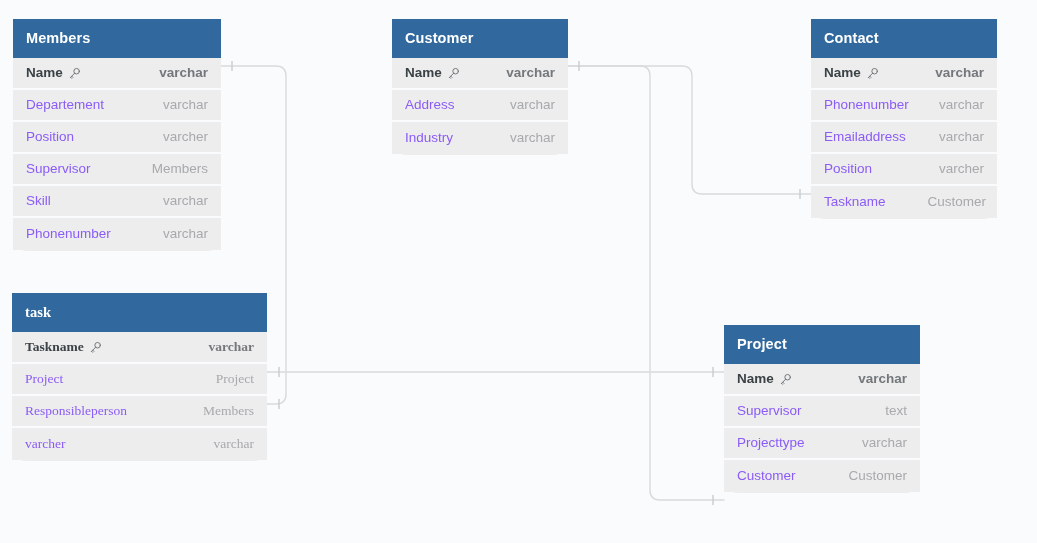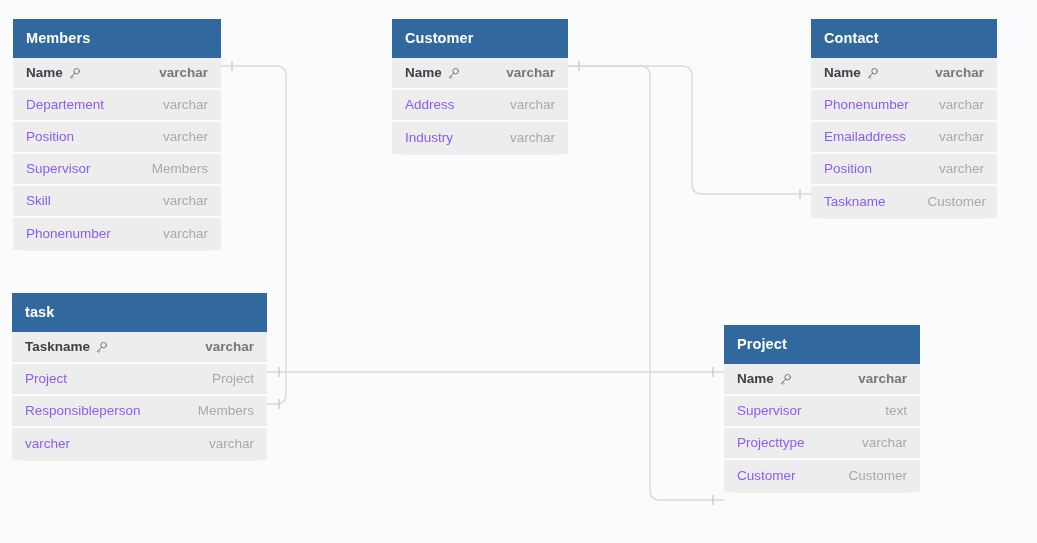--- a/index.html
+++ b/index.html
@@ -211,21 +211,21 @@
           </span>
           <span class="attr-type">varcher</span>
         </div>
         <div class="attr-row">
           <span class="attr-name">
             <span>Taskname</span>
           </span>
           <span class="attr-type">Customer</span>
         </div>
       </div>
-      <div class="entity" style="left: 12px; top: 293px; width: 255px;">
+      <div class="entity" style="left: 12px; top: 293px; width: 255px; font-family: Liberation Serif, serif;">
         <div class="entity-header">task</div>
         <div class="attr-row pk">
           <span class="attr-name">
             <span>Taskname</span>
             <span class="key-icon">
               <svg viewBox="0 0 16 16" width="13" height="13" aria-hidden="true">
                 <g fill="none" stroke="#6f7478" stroke-width="1.2" stroke-linecap="round" stroke-linejoin="round">
                   <circle cx="10.6" cy="5.2" r="3.4"></circle>
                   <path d="M8.2 7.6 L3.0 12.9"></path>
                   <path d="M4.6 11.3 L6.1 12.8"></path>

